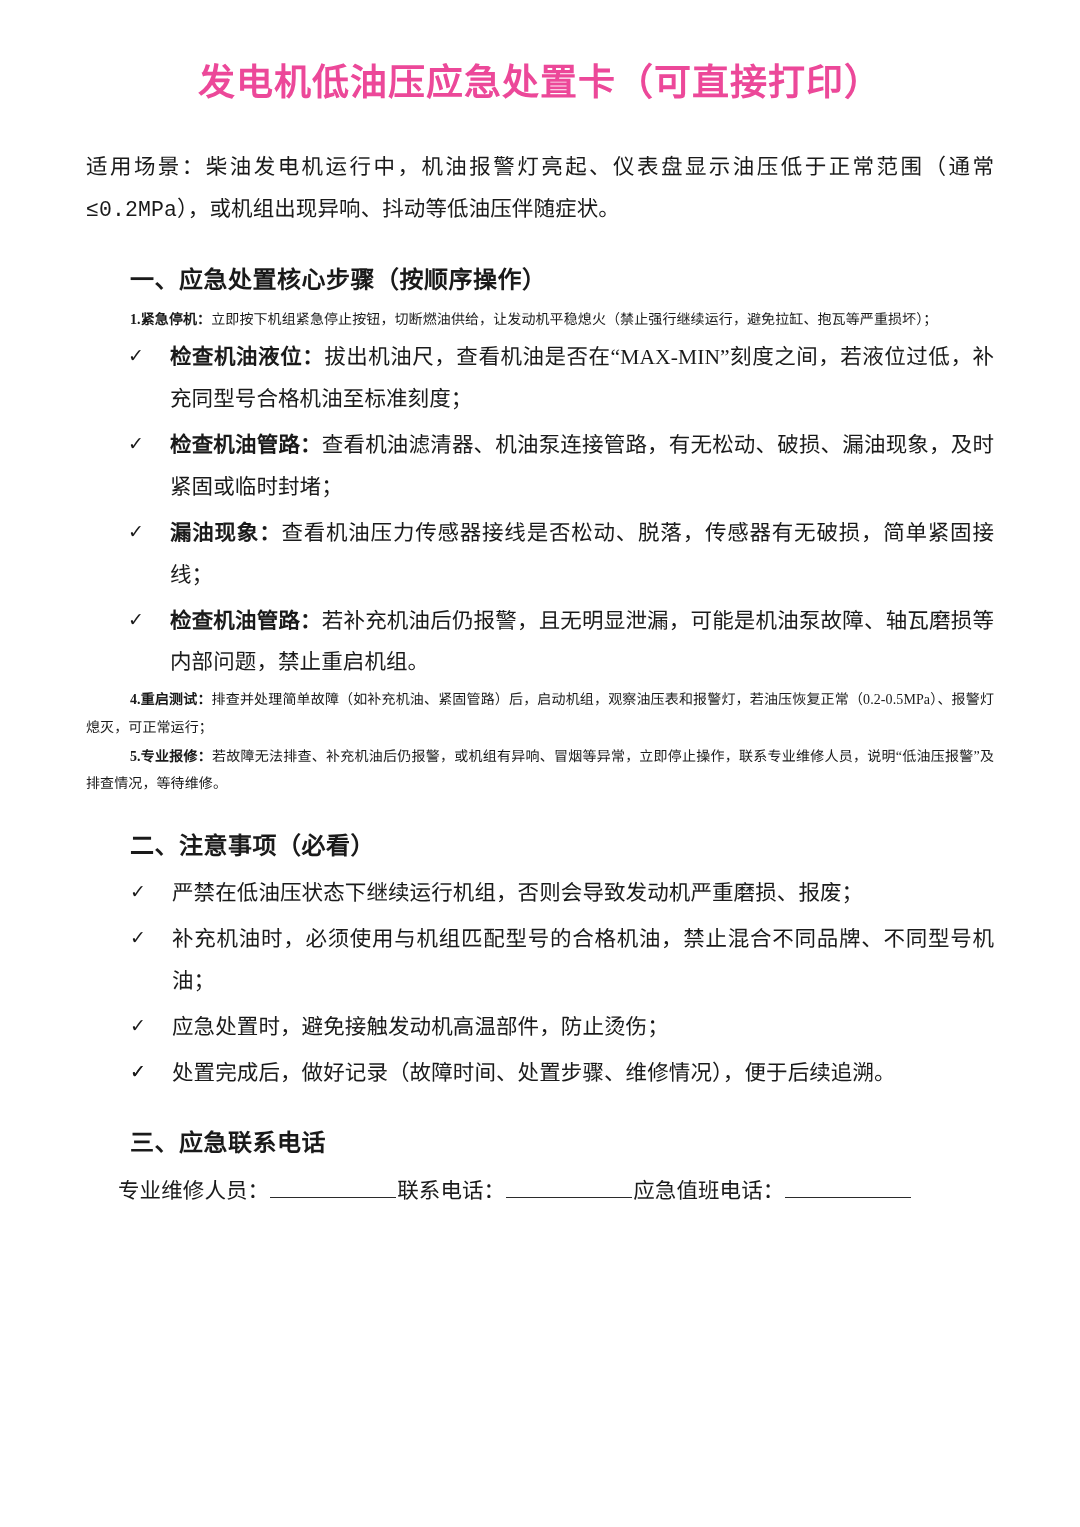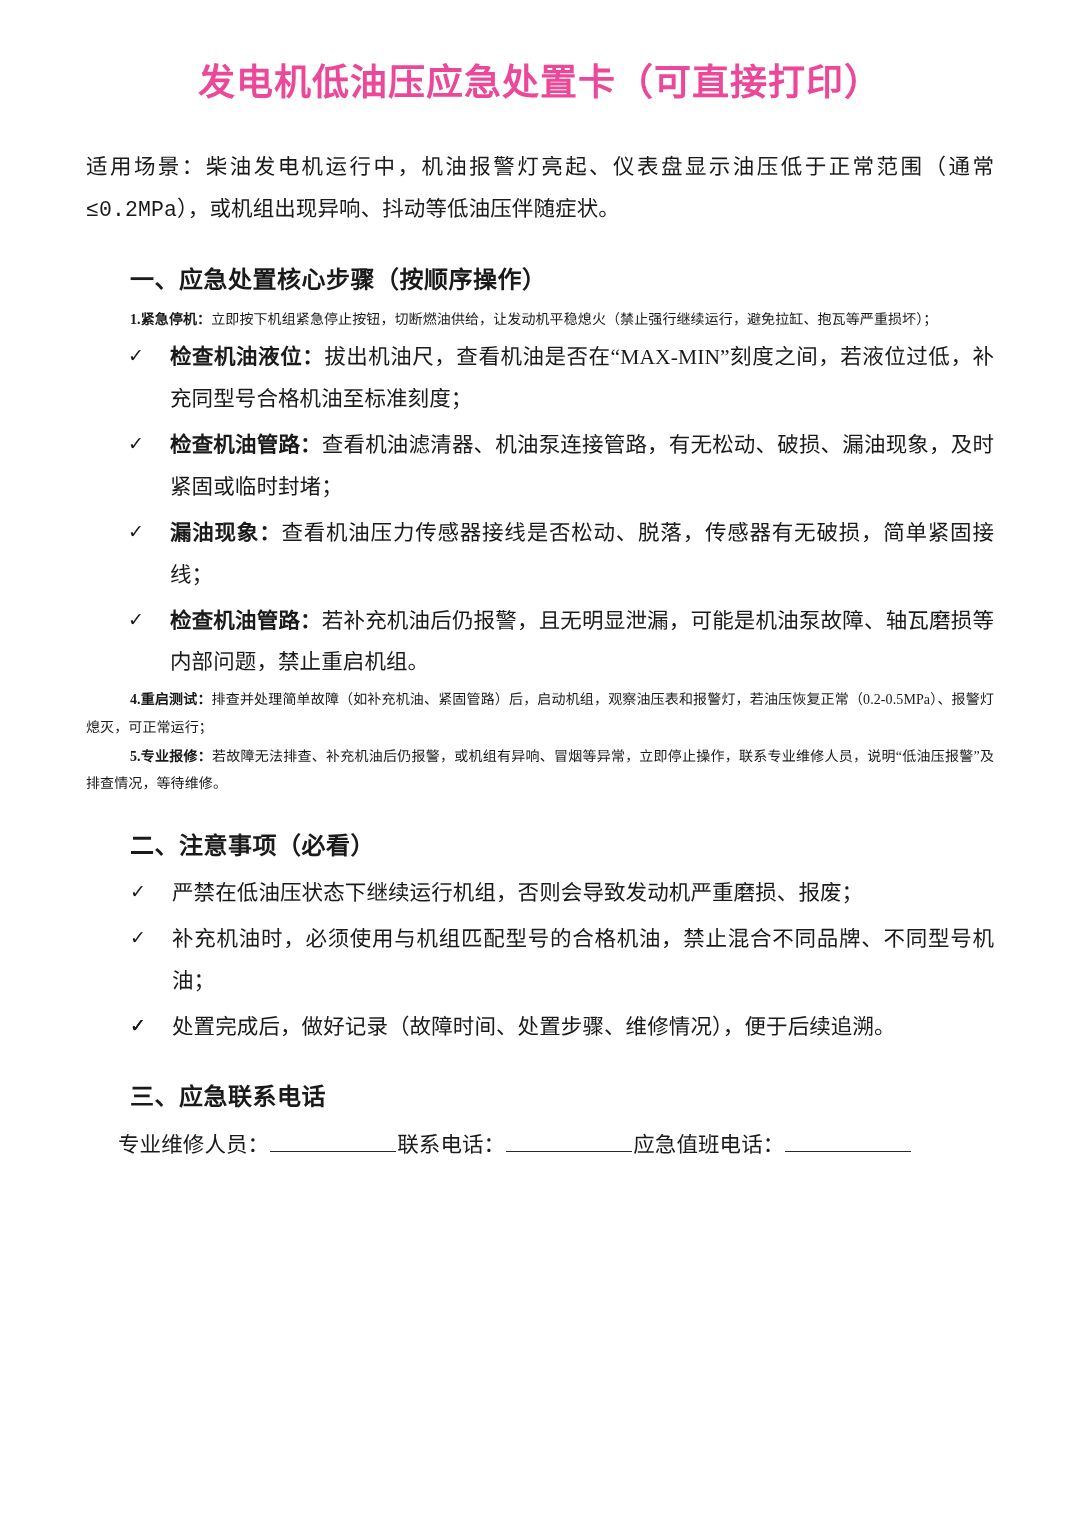--- a/index.html
+++ b/index.html
@@ -164,21 +164,21 @@
   <h2 class="section-heading tight">二、注意事项（必看）</h2>
 
   <ul class="check-list plain">
     <li>
       <span class="tick">✓</span><span>严禁在低油压状态下继续运行机组，否则会导致发动机严重磨损、报废；</span>
     </li>
     <li>
       <span class="tick">✓</span><span>补充机油时，必须使用与机组匹配型号的合格机油，禁止混合不同品牌、不同型号机油；</span>
     </li>
     <li>
-      <span class="tick">✓</span>
+      <span class="tick">✓</span><span>应急处置时，避免接触发动机高温部件，防止烫伤；</span>
     </li>
     <li>
       <span class="tick">✓</span>
     </li>
     <li>
       <span class="tick">✓</span><span>处置完成后，做好记录（故障时间、处置步骤、维修情况），便于后续追溯。</span>
     </li>
   </ul>
 
   <h2 class="section-heading tight">三、应急联系电话</h2>

